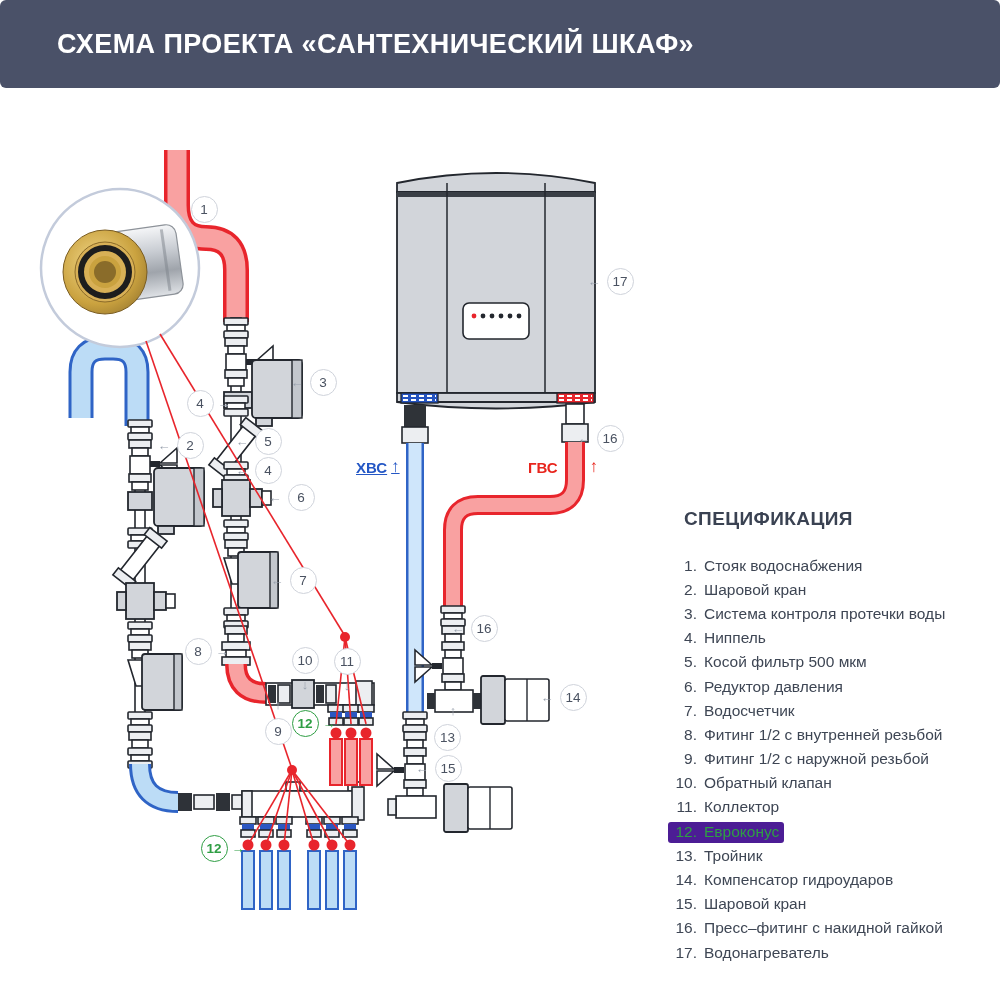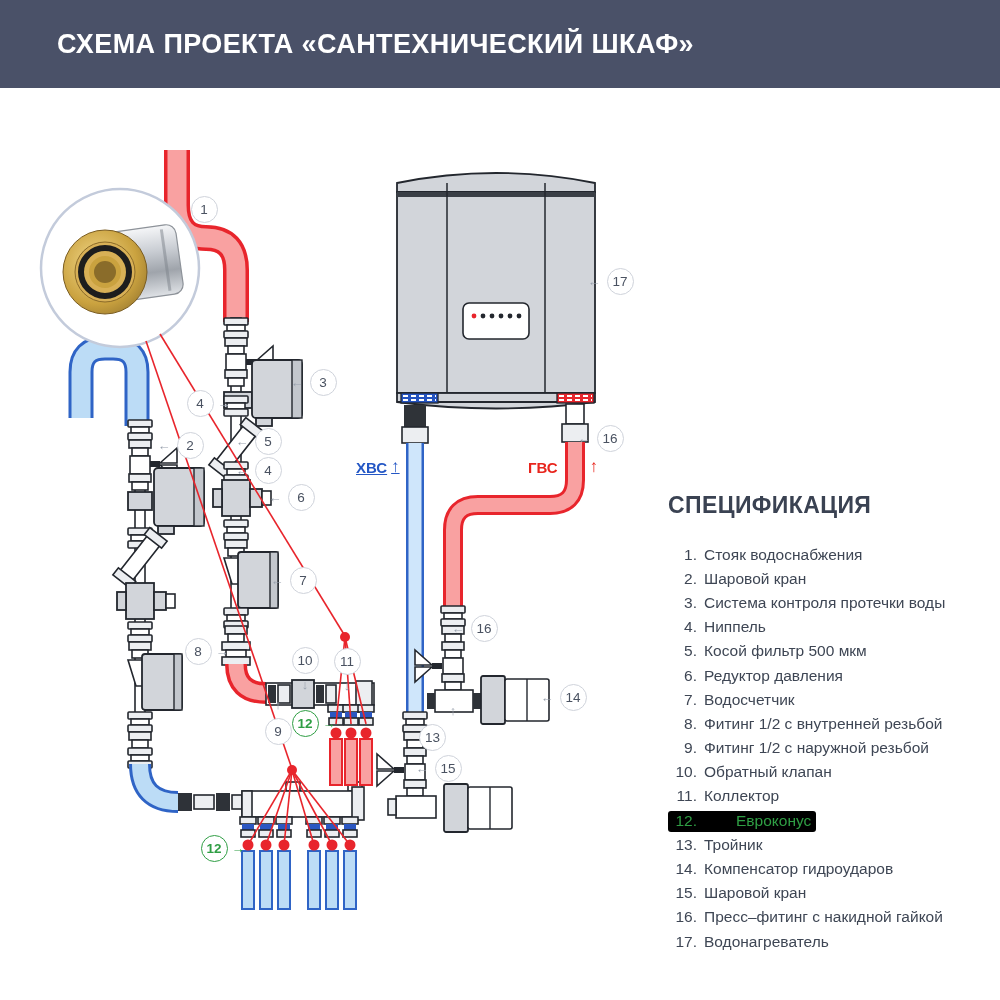--- a/index.html
+++ b/index.html
@@ -1,42 +1,42 @@
 <!DOCTYPE html>
 <html><head>
 <meta charset="utf-8">
 <style>
   html,body{margin:0;padding:0;background:#fff;}
   .page{position:relative;width:1000px;height:1000px;overflow:hidden;
         font-family:"Liberation Sans","DejaVu Sans",sans-serif;background:#fff;}
   header{position:absolute;left:0;top:0;width:1000px;height:88px;background:#4a5168;
-         display:flex;align-items:center;z-index:5;}
+         display:flex;align-items:center;z-index:5;border-radius:6px;}
   header h1{margin:0 0 0 57px;font-size:27px;font-weight:bold;color:#ffffff;letter-spacing:.4px;}
   svg.diagram{position:absolute;left:0;top:0;z-index:1;}
   .cf{fill:#eceef1;stroke:#23272e;stroke-width:1.6;}
   .wf{fill:#ffffff;stroke:#23272e;stroke-width:1.6;}
   .gf{fill:#d2d5da;stroke:#23272e;stroke-width:1.8;}
   .layer{position:absolute;left:0;top:0;width:1000px;height:1000px;z-index:3;pointer-events:none;}
   .callout{position:absolute;width:27px;height:27px;border-radius:50%;background:#fff;
            border:1.5px solid #cfd3db;color:#4a5261;font-size:13.5px;font-weight:500;
            display:flex;align-items:center;justify-content:center;box-sizing:border-box;}
   .callout.green{border-color:#2f9e44;color:#2f9e44;font-weight:bold;}
   .arrow{position:absolute;font-size:13px;color:#9aa2ae;width:16px;height:16px;
          display:flex;align-items:center;justify-content:center;}
   .arrow.green{color:#2f9e44;}
   .pipelabel{position:absolute;font-size:15px;font-weight:bold;z-index:3;display:flex;align-items:center;gap:4px;}
   .pipelabel .up{font-size:17px;}
   .pipelabel.cold{color:#2457c5;}
   .pipelabel.hot{color:#e8251d;}
   .spec{position:absolute;left:668px;top:492px;width:330px;z-index:4;}
-  .spec h2{margin:0;font-size:23px;font-weight:800;color:#3a4252;letter-spacing:.4px;}
+  .spec h2{margin:16px;font-size:19px;font-weight:800;color:#3a4252;letter-spacing:.4px;}
   .spec ul{list-style:none;margin:24px 0 0 0;padding:0;}
   .spec li{height:24.2px;display:flex;align-items:center;font-size:15.5px;color:#3e4654;}
   .row{display:inline-flex;align-items:baseline;border-radius:3px;padding:1px 5px 2px 2px;}
-  .row.hl{background:#000000;color:#2f9e44;gap:32px;}
+  .row.hl{background:#4c1d95;color:#2f9e44;}
   .row .num{width:27px;text-align:right;margin-right:7px;flex:0 0 auto;}
 </style>
 </head>
 <body>
 
 <div class="page">
 
   <header>
     <h1>СХЕМА ПРОЕКТА «САНТЕХНИЧЕСКИЙ ШКАФ»</h1>
   </header>
@@ -361,21 +361,21 @@
       <div class="callout" style="left: 184.5px; top: 637.5px;">8</div>
       <div class="arrow" style="left: 214px; top: 643px;">→</div>
       <div class="callout" style="left: 264.5px; top: 717.5px;">9</div>
       <div class="arrow" style="left: 270px; top: 696px;">↑</div>
       <div class="callout" style="left: 291.5px; top: 646.5px;">10</div>
       <div class="arrow" style="left: 297px; top: 676px;">↓</div>
       <div class="callout" style="left: 333.5px; top: 647.5px;">11</div>
       <div class="arrow" style="left: 339px; top: 677px;">↓</div>
       <div class="callout green" style="left: 291.5px; top: 709.5px;">12</div>
       <div class="arrow green" style="left: 321px; top: 715px;">→</div>
-      <div class="callout" style="left: 419px; top: 723.5px;">13</div>
+      <div class="callout" style="left: 434px; top: 723.5px;">13</div>
       <div class="arrow" style="left: 445px; top: 702px;">↑</div>
       <div class="callout" style="left: 559.5px; top: 683.5px;">14</div>
       <div class="arrow" style="left: 539px; top: 689px;">←</div>
       <div class="callout" style="left: 434.5px; top: 754.5px;">15</div>
       <div class="arrow" style="left: 414px; top: 760px;">←</div>
       <div class="callout" style="left: 470.5px; top: 614.5px;">16</div>
       <div class="arrow" style="left: 450px; top: 620px;">←</div>
       <div class="callout" style="left: 596.5px; top: 424.5px;">16</div>
       <div class="arrow" style="left: 576px; top: 430px;">←</div>
       <div class="callout" style="left: 606.5px; top: 267.5px;">17</div>

